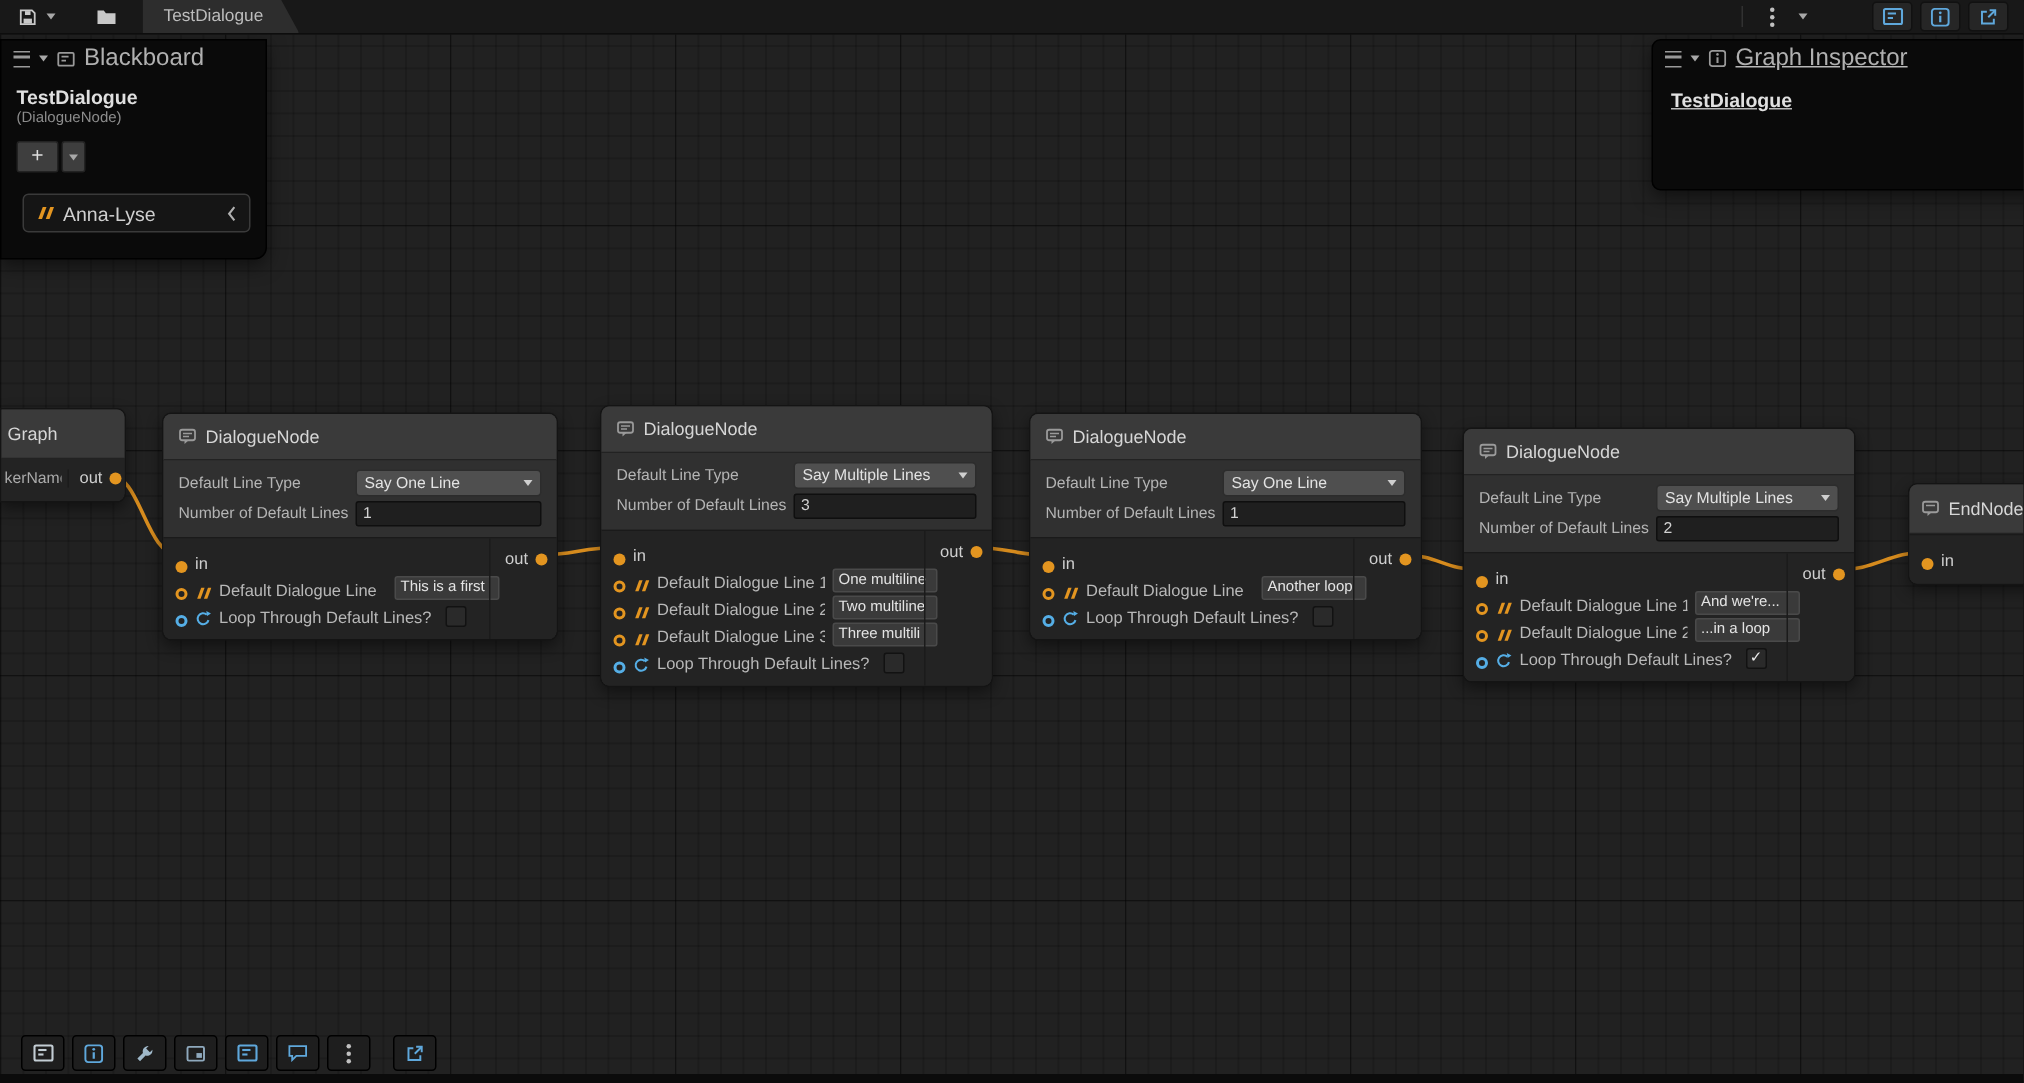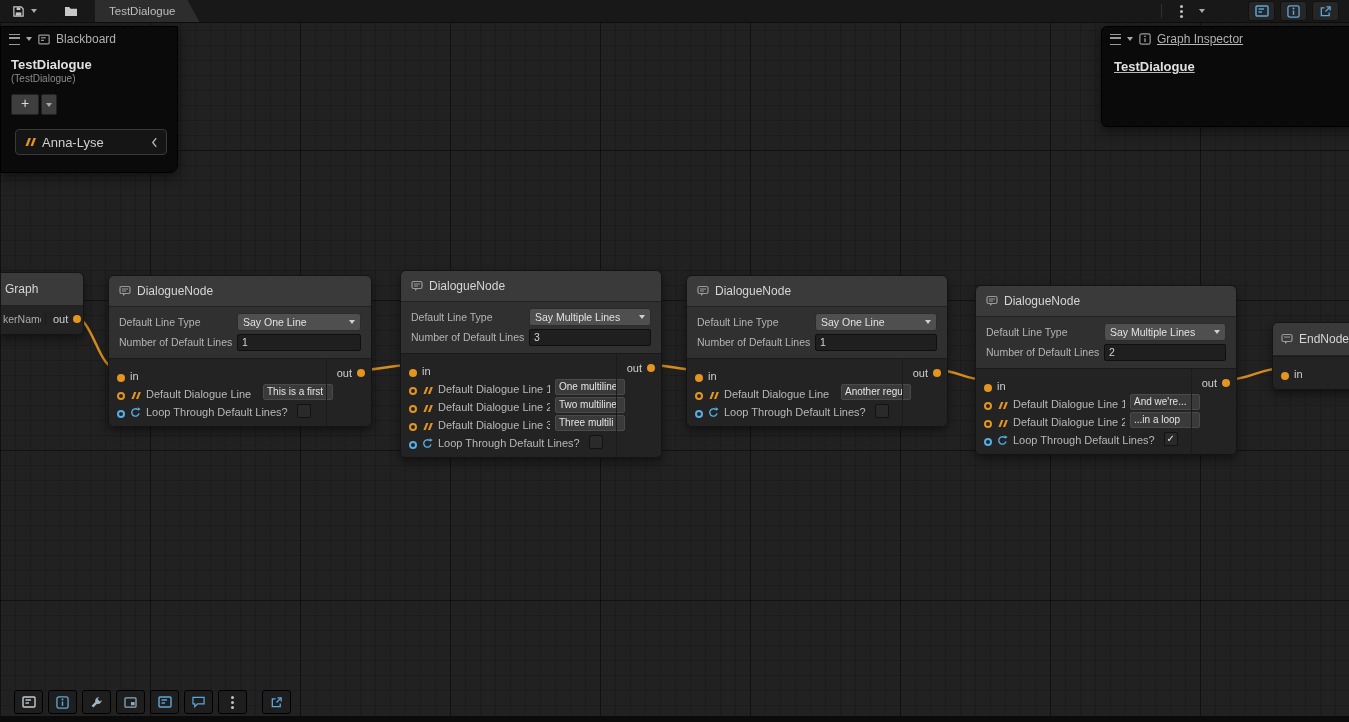--- a/index.html
+++ b/index.html
@@ -18,21 +18,21 @@
   .tb-btn.narrow{min-width:11px;}
   .tb-sep{width:1px;height:14px;background:#313131;margin:0 4px;}
   .tab{height:22px;line-height:22px;margin-left:14px;padding:0 24px 0 14px;background:#2d2d2d;color:#bdbdbd;font-size:11.5px;clip-path:polygon(0 0,calc(100% - 12px) 0,100% 100%,0 100%);}
   .tb-right{margin-left:auto;display:flex;align-items:center;gap:5px;padding-right:10px;}
   .panelbtn{width:25px;height:18px;background:#262626;border:1px solid #111;border-radius:3px;display:flex;align-items:center;justify-content:center;cursor:pointer;}
   .panelbtn.first{margin-left:36px;}
   .caret{width:0;height:0;border-left:3.5px solid transparent;border-right:3.5px solid transparent;border-top:4px solid #a8a8a8;display:inline-block;}
   .kebab{width:3px;height:3px;border-radius:50%;background:#c0c0c0;box-shadow:0 -5px 0 #c0c0c0,0 5px 0 #c0c0c0;display:inline-block;}
   
   .panel{position:absolute;background:#0a0a0a;border:1px solid #000;box-shadow:0 4px 12px rgba(0,0,0,.5);z-index:40;color:#b8b8b8;}
-  .panel-header{display:flex;align-items:center;gap:6px;height:24px;padding:0 8px;font-size:12px;color:#b0b0b0;}
+  .panel-header{display:flex;align-items:center;gap:6px;height:24px;padding:0 8px;font-size:16px;color:#b0b0b0;}
   .hamburger{width:11px;height:9px;border-top:1.5px solid #9a9a9a;border-bottom:1.5px solid #9a9a9a;position:relative;display:inline-block;}
   .hamburger::after{content:"";position:absolute;left:0;right:0;top:2.8px;height:1.5px;background:#9a9a9a;}
   .blackboard-panel{left:0;top:26px;width:176px;height:145px;border-radius:0 0 8px 0;}
   .bb-title{padding:6px 10px 0;font-size:13px;font-weight:bold;color:#e0e0e0;}
   .bb-sub{padding:1px 10px 6px;font-size:10px;color:#8c8c8c;}
   .bb-addrow{display:flex;align-items:center;gap:2px;padding:4px 10px;}
   .bb-add{width:26px;height:19px;background:#3e3e3e;border:1px solid #232323;border-radius:2px;color:#ddd;font-size:14px;line-height:17px;text-align:center;cursor:pointer;}
   .bb-addcaret{width:14px;height:19px;background:#3e3e3e;border:1px solid #232323;border-radius:2px;display:flex;align-items:center;justify-content:center;cursor:pointer;}
   .bb-field{margin:10px 10px 0 14px;height:24px;display:flex;align-items:center;gap:6px;padding:0 8px;background:#151515;border:1px solid #3a3a3a;border-radius:4px;color:#cfcfcf;font-size:13px;cursor:pointer;}
   .bb-field .chev{margin-left:auto;display:flex;}
@@ -287,21 +287,21 @@
       </div>
       <div class="port-row">
         <span class="dot ring-o"></span>
         <span class="icon">
             <svg width="11" height="9" viewBox="0 0 12 10">
               <path d="M1.5 9 L4.5 1 H7 L4 9 Z" fill="#e39520"></path>
               <path d="M6.5 9 L9.5 1 H12 L9 9 Z" fill="#e39520"></path>
             </svg>
           </span>
         <span class="row-label">Default Dialogue Line</span>
-        <div class="mini-field">Another regu</div>
+        <div class="mini-field">Another loop</div>
       </div>
       <div class="port-row">
         <span class="dot ring-b"></span>
         <span class="icon">
             <svg width="11" height="11" viewBox="0 0 12 12">
               <path d="M9.8 7 A4 4 0 1 1 8.6 3" fill="none" stroke="#55aee6" stroke-width="1.5"></path>
               <path d="M8.2 0.4 L8.8 4 L11.6 2.2 Z" fill="#55aee6"></path>
             </svg>
           </span>
         <span class="row-label wide">Loop Through Default Lines?</span>
@@ -410,21 +410,21 @@
       <span class="icon">
           <svg width="12" height="11" viewBox="0 0 14 12">
             <rect x="1" y="1" width="12" height="10" rx="1" fill="none" stroke="#9a9a9a" stroke-width="1.4"></rect>
             <line x1="3.5" y1="4" x2="9" y2="4" stroke="#9a9a9a" stroke-width="1.4"></line>
             <line x1="3.5" y1="7" x2="7" y2="7" stroke="#9a9a9a" stroke-width="1.4"></line>
           </svg>
         </span>
       <span>Blackboard</span>
     </div>
     <div class="bb-title">TestDialogue</div>
-    <div class="bb-sub">(TestDialogue)</div>
+    <div class="bb-sub">(DialogueNode)</div>
     <div class="bb-addrow">
       <div class="bb-add">+</div>
       <div class="bb-addcaret">
           <i class="caret"></i>
         </div>
     </div>
     <div class="bb-field">
       <span class="icon">
           <svg width="12" height="10" viewBox="0 0 12 10">
             <path d="M1.5 9 L4.5 1 H7 L4 9 Z" fill="#e39520"></path>

